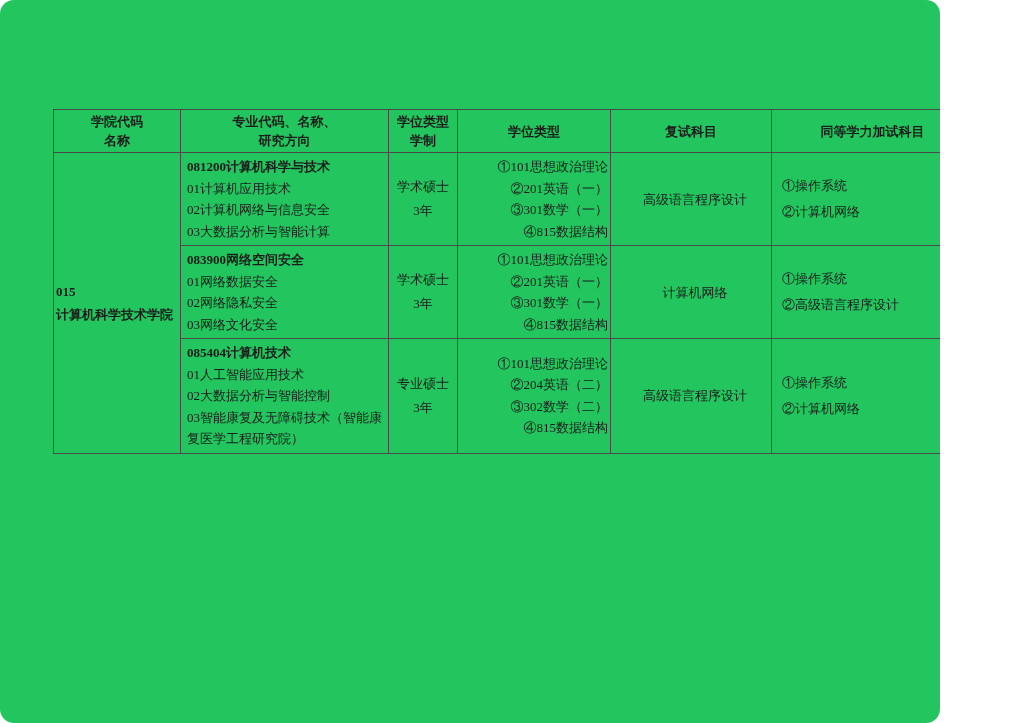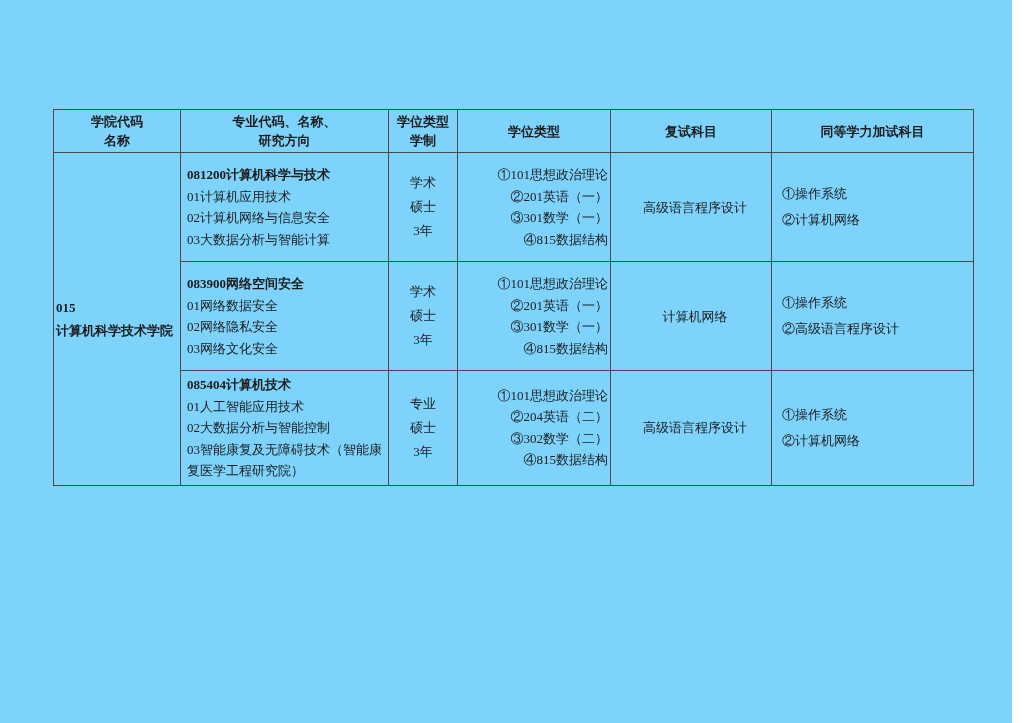--- a/index.html
+++ b/index.html
@@ -1,24 +1,25 @@
 <!DOCTYPE html>
 <html><head>
 <meta charset="utf-8">
 <style>
   * { margin: 0; padding: 0; box-sizing: border-box; }
   html, body { background: #ffffff; }
   .page {
     position: relative;
-    width: 1012px;
+    width: 940px;
     height: 723px;
-    background: #7dd3fc;
+    background: #22c55e;
     overflow: hidden;
     font-family: "Liberation Serif", "DejaVu Serif", serif;
     color: #1c1c1c;
+    border-radius: 14px;
   }
   table.admissions-table {
     position: absolute;
     left: 53px;
     top: 109px;
     width: 920px;
     border-collapse: collapse;
     table-layout: fixed;
     font-size: 13px;
   }
@@ -45,21 +46,21 @@
   .major-cell {
     text-align: left;
     padding: 3px 4px 3px 6px;
     line-height: 21.5px;
     margin-left: 40px;
   }
   .major-cell .major-code { font-weight: bold; }
   .degree-cell {
     text-align: center;
     line-height: 24px;
-    padding: 18px;
+    padding: 2px;
   }
   .initial-cell {
     text-align: right;
     padding: 3px 2px 3px 8px;
     line-height: 21.5px;
   }
   .retest-cell {
     text-align: center;
     padding: 2px 2px 2px 10px;
     line-height: 21px;

